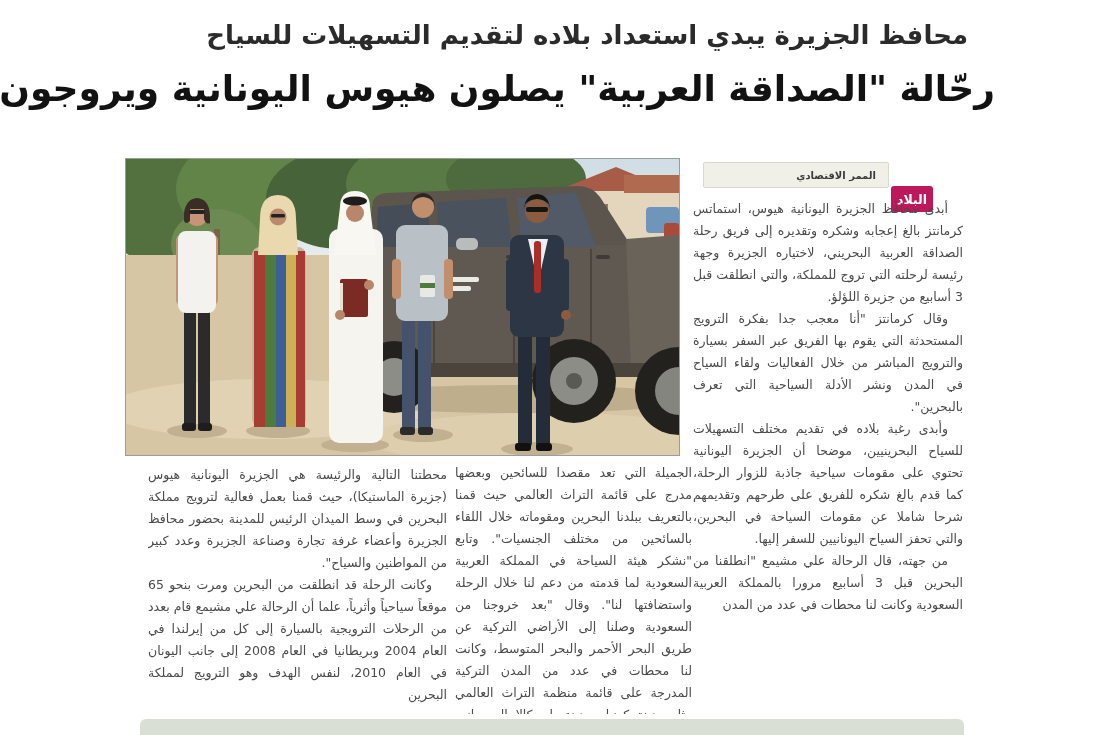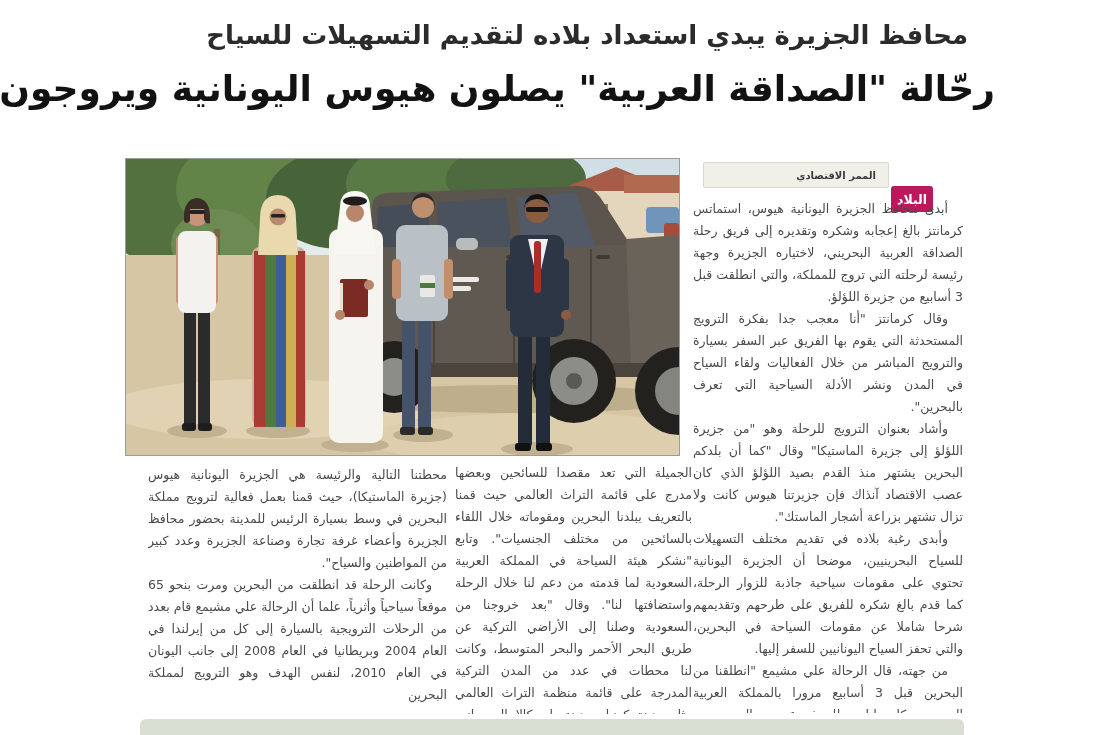--- a/index.html
+++ b/index.html
@@ -205,29 +205,28 @@
   </div>
 
   <div class="masthead">
     <div class="brand-badge" style="background: #be185d; margin-top: 24px;">البلاد</div>
     <div class="section-box">الممر الاقتصادي</div>
   </div>
 
   <div class="col col-right">
       <p>أبدى محافظ الجزيرة اليونانية هيوس، استماتس كرمانتز بالغ إعجابه وشكره وتقديره إلى فريق رحلة الصداقة العربية البحريني، لاختياره الجزيرة وجهة رئيسة لرحلته التي تروج للمملكة، والتي انطلقت قبل 3 أسابيع من جزيرة اللؤلؤ.</p>
       <p>وقال كرمانتز "أنا معجب جدا بفكرة الترويج المستحدثة التي يقوم بها الفريق عبر السفر بسيارة والترويج المباشر من خلال الفعاليات ولقاء السياح في المدن ونشر الأدلة السياحية التي تعرف بالبحرين".</p>
-      <p>وأشاد بعنوان الترويج للرحلة وهو "من جزيرة اللؤلؤ إلى جزيرة الماستيكا" وقال "كما أن بلدكم البحرين يشتهر منذ القدم بصيد اللؤلؤ الذي كان عصب الاقتصاد آنذاك فإن جزيرتنا هيوس كانت ولا تزال تشتهر بزراعة أشجار الماستك".</p>
       <p>وأبدى رغبة بلاده في تقديم مختلف التسهيلات للسياح البحرينيين، موضحا أن الجزيرة اليونانية تحتوي على مقومات سياحية جاذبة للزوار الرحلة، كما قدم بالغ شكره للفريق على طرحهم وتقديمهم شرحا شاملا عن مقومات السياحة في البحرين، والتي تحفز السياح اليونانيين للسفر إليها.</p>
       <p>من جهته، قال الرحالة علي مشيمع "انطلقنا من البحرين قبل 3 أسابيع مرورا بالمملكة العربية السعودية وكانت لنا محطات في عدد من المدن</p>
     </div>
 
   <div class="col col-middle">
       <p class="flush">الجميلة التي تعد مقصدا للسائحين وبعضها مدرج على قائمة التراث العالمي حيث قمنا بالتعريف ببلدنا البحرين ومقوماته خلال اللقاء بالسائحين من مختلف الجنسيات". وتابع "نشكر هيئة السياحة في المملكة العربية السعودية لما قدمته من دعم لنا خلال الرحلة واستضافتها لنا". وقال "بعد خروجنا من السعودية وصلنا إلى الأراضي التركية عن طريق البحر الأحمر والبحر المتوسط، وكانت لنا محطات في عدد من المدن التركية المدرجة على قائمة منظمة التراث العالمي مثل مدينة كونيا ومدينة بامبوكالا إلى جانب مدينة ايفاسوس". وأضاف مشيمع "كانت</p>
     </div>
 
   <div class="col col-left">
-      <p class="flush">محطتنا التالية والرئيسة هي الجزيرة اليونانية هيوس (جزيرة الماستيكا)، حيث قمنا بعمل فعالية لترويج مملكة البحرين في وسط بسيارة الرئيس للمدينة بحضور محافظ الجزيرة وأعضاء غرفة تجارة وصناعة الجزيرة وعدد كبير من المواطنين والسياح".</p>
+      <p class="flush">محطتنا التالية والرئيسة هي الجزيرة اليونانية هيوس (جزيرة الماستيكا)، حيث قمنا بعمل فعالية لترويج مملكة البحرين في وسط الميدان الرئيس للمدينة بحضور محافظ الجزيرة وأعضاء غرفة تجارة وصناعة الجزيرة وعدد كبير من المواطنين والسياح".</p>
       <p>وكانت الرحلة قد انطلقت من البحرين ومرت بنحو 65 موقعاً سياحياً وأثرياً، علما أن الرحالة علي مشيمع قام بعدد من الرحلات الترويجية بالسيارة إلى كل من إيرلندا في العام 2004 وبريطانيا في العام 2008 إلى جانب اليونان في العام 2010، لنفس الهدف وهو الترويج لمملكة البحرين</p>
     </div>
 
   <div class="bottom-strip"></div>
 
 </div>
 
 </body></html>

